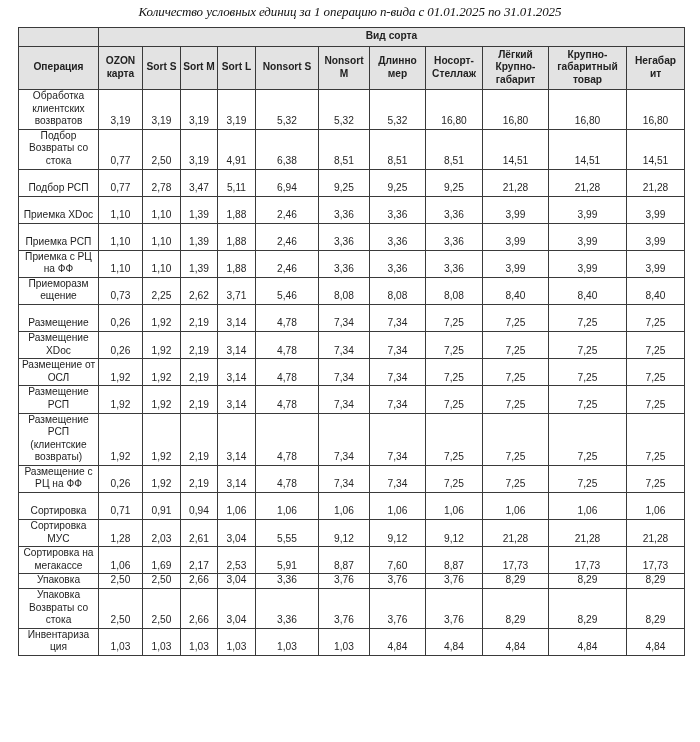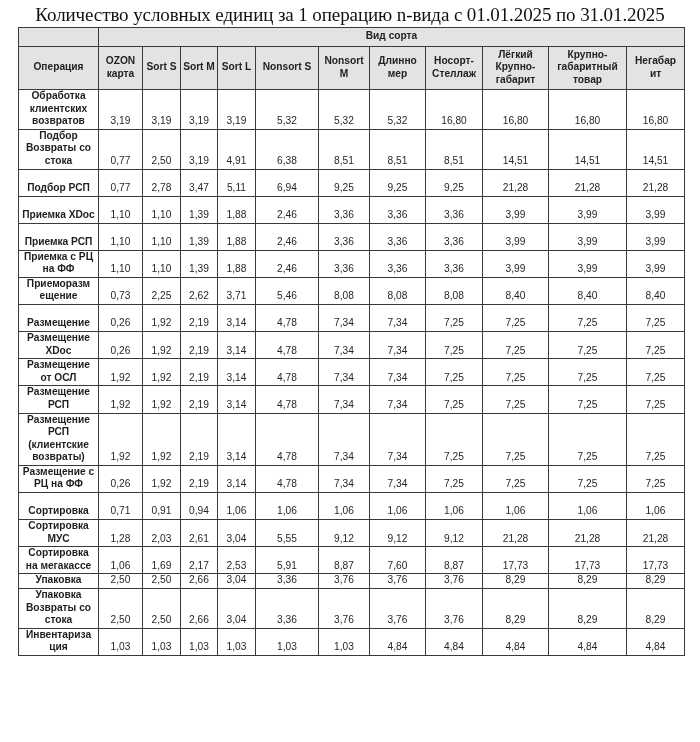--- a/index.html
+++ b/index.html
@@ -15,24 +15,25 @@
       font-family: "Liberation Sans", "DejaVu Sans", sans-serif;
       color: #1a1a1a;
     }
     .doc-title {
       position: absolute;
       left: 0;
       top: 4px;
       width: 700px;
       text-align: center;
       font-family: "Liberation Serif", "DejaVu Serif", serif;
-      font-size: 19px;
+      font-size: 13px;
       letter-spacing: -0.1px;
       color: #111;
       white-space: nowrap;
+      font-style: italic;
     }
     table.grid {
       position: absolute;
       left: 18px;
       top: 27px;
       border-collapse: collapse;
       table-layout: fixed;
       width: 666px;
     }
     table.grid td, table.grid th {
@@ -52,21 +53,21 @@
       line-height: 12.4px;
     }
     table.grid thead tr.group-row th {
       height: 17px;
       margin-top: 8px;
     }
     table.grid thead tr.col-row th {
       height: 41px;
     }
     table.grid tbody td.op {
-      font-weight: bold;
+      font-weight: normal;
       color: #1e1e1e;
     }
     table.grid tbody td.val {
       font-weight: normal;
       color: #262626;
     }
     
     tr.h1 td { height: 12px; }
     tr.h2 td { height: 25px; }
     tr.h3 td { height: 37px; }

